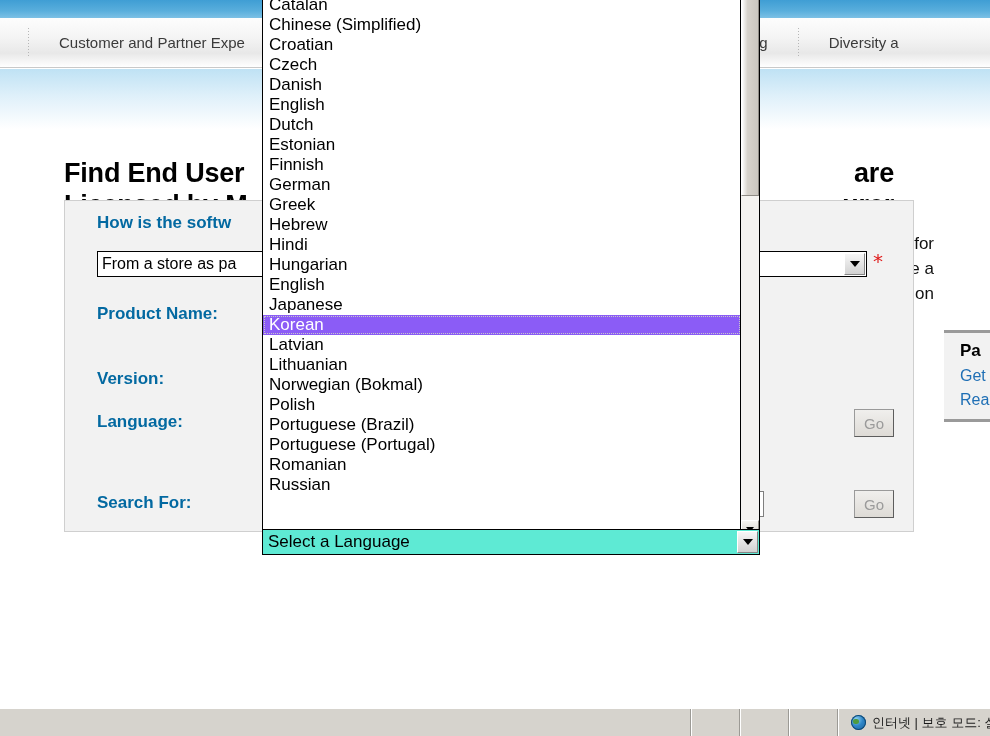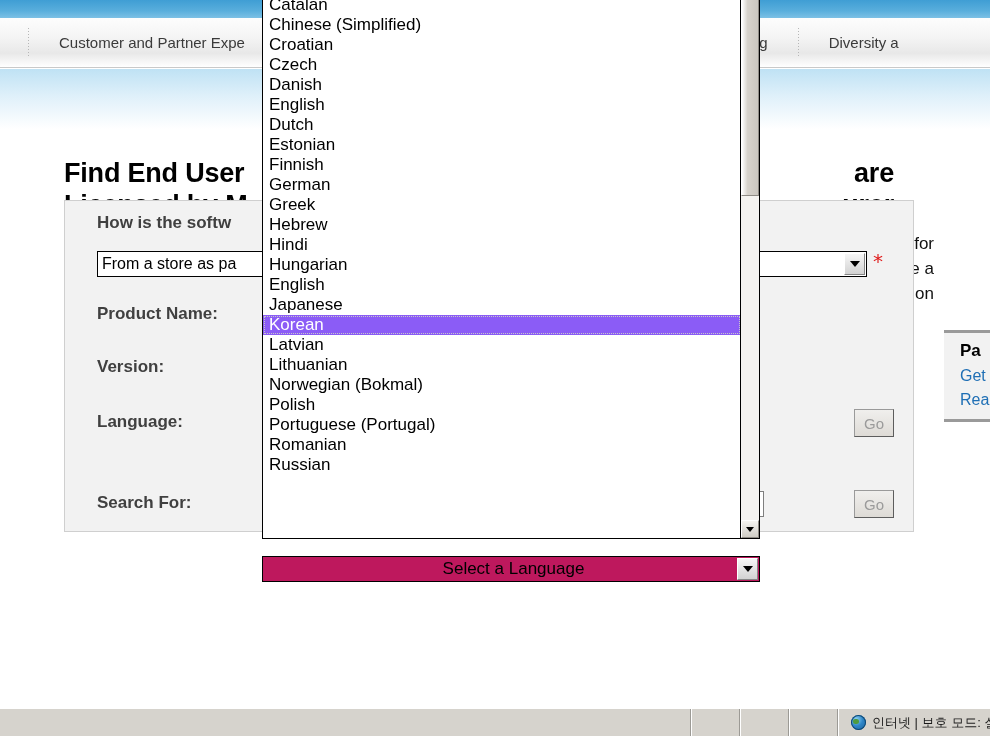--- a/index.html
+++ b/index.html
@@ -99,21 +99,21 @@
     position: absolute;
     left: 0;
     width: 850px;
     height: 30px;
   }
   .form-label {
     position: absolute;
     left: 32px;
     font-size: 17px;
     font-weight: bold;
-    color: #404040;
+    color: #0369a1;
     white-space: nowrap;
   }
   .win-select {
     position: absolute;
     height: 26px;
     background: #ffffff;
     border: 1px solid #000000;
     box-sizing: border-box;
     font-size: 16px;
     color: #000;
@@ -273,31 +273,30 @@
     border-left-color:#ffffff;
     box-sizing: border-box;
     display: flex;
     align-items: center;
     justify-content: center;
   }
 
   
   .lang-closed-select {
     position: absolute;
-    left: 262px; top: 556px;
+    left: 262px; top: 529px;
     width: 498px; height: 26px;
-    background: #be185d;
+    background: #5eead4;
     border: 1px solid #000;
     box-sizing: border-box;
     font-size: 17px;
     line-height: 24px;
     padding-left: 5px;
     z-index: 51;
     color: #000;
-    text-align: center;
   }
   .lang-closed-select .arrow-btn {
     position: absolute;
     right: 1px; top: 1px;
     width: 21px; height: 22px;
     background: linear-gradient(to bottom,#f6f6f6,#d2d2d2);
     border: 1px solid #868686;
     border-top-color:#ffffff;
     border-left-color:#ffffff;
     box-sizing: border-box;
@@ -407,21 +406,21 @@
         <span class="tri-down"></span>
       </span>
     </div>
     <span class="req-star" style="left:808px; top:48px;">*</span>
 
     <div class="form-row" style="top:103px;">
       <span class="form-label" style="top:0;">Product Name:</span>
     </div>
 
     <div class="form-row" style="top:156px;">
-      <span class="form-label" style="top:0;">Version:</span>
+      <span class="form-label" style="top:12px;">Version:</span>
     </div>
 
     <div class="form-row" style="top:211px;">
       <span class="form-label" style="top:0;">Language:</span>
     </div>
     <div class="go-btn" style="left:789px; top:208px;">Go</div>
 
     <div class="or-text">OR</div>
 
     <div class="form-row" style="top:292px;">
@@ -453,20 +452,21 @@
         <div class="dd-item">Hebrew</div>
         <div class="dd-item">Hindi</div>
         <div class="dd-item">Hungarian</div>
         <div class="dd-item">English</div>
         <div class="dd-item">Japanese</div>
         <div class="dd-item selected">Korean</div>
         <div class="dd-item">Latvian</div>
         <div class="dd-item">Lithuanian</div>
         <div class="dd-item">Norwegian (Bokmal)</div>
         <div class="dd-item">Polish</div>
+        <div class="dd-item">Portuguese (Brazil)</div>
         <div class="dd-item">Portuguese (Portugal)</div>
         <div class="dd-item">Romanian</div>
         <div class="dd-item">Russian</div>
       </div>
 
     <div class="dd-scrollbar">
       <div class="dd-track"></div>
       <div class="dd-thumb"></div>
       <div class="dd-arrow-btn" style="top:525px;">
         <span class="tri-down" style="border-left-width:4px;border-right-width:4px;border-top-width:5px;"></span>

